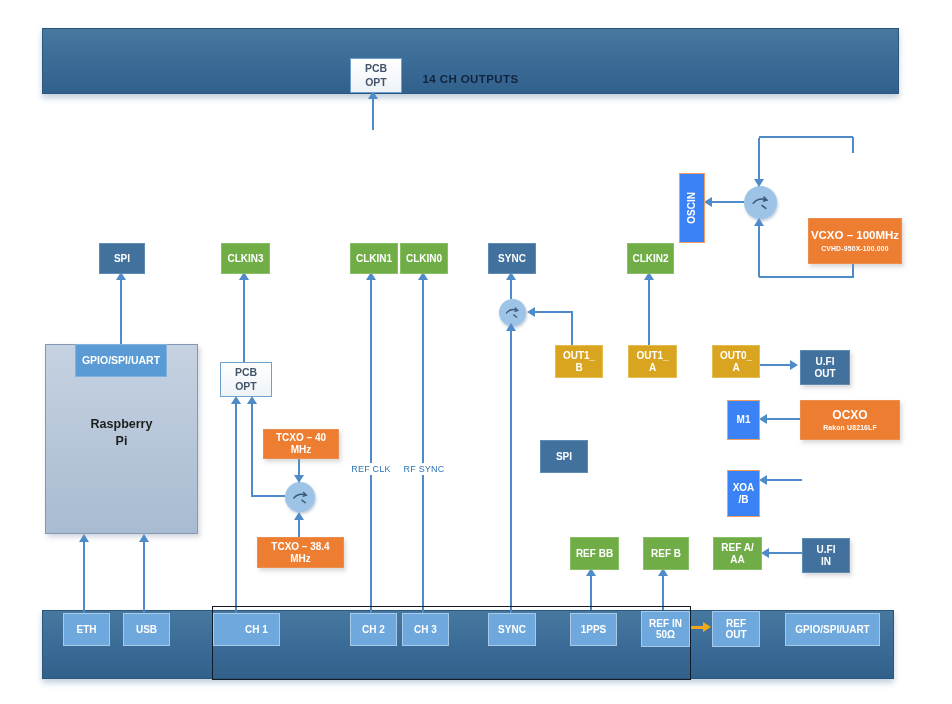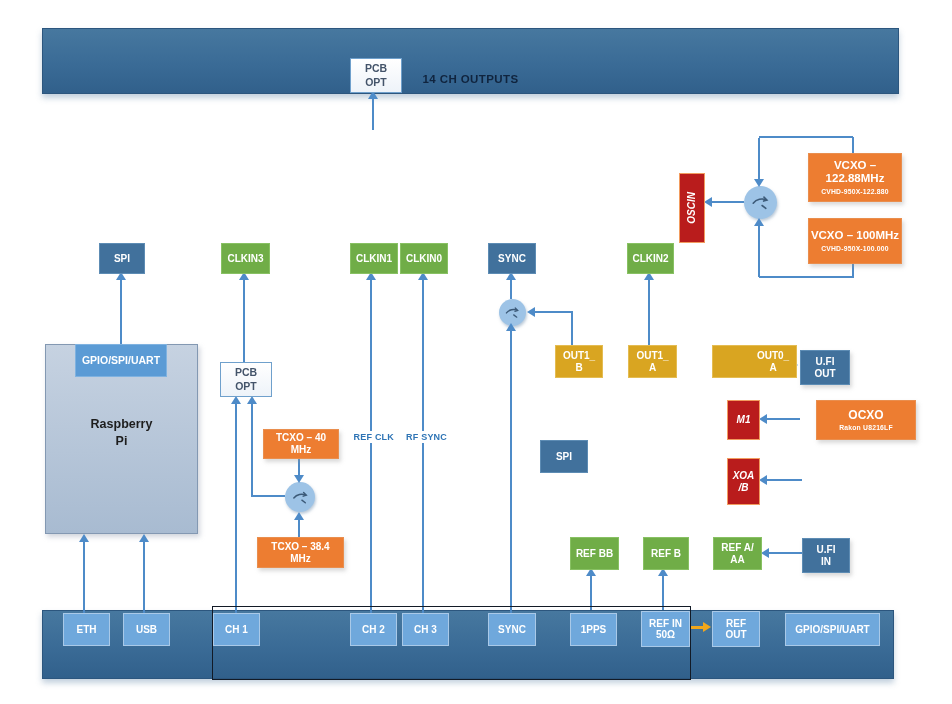--- a/index.html
+++ b/index.html
@@ -13,21 +13,21 @@
   
   .chip{position:absolute;background:#5b9bd5;border:1px solid #4d8cc6;
         box-shadow:2px 4px 6px rgba(120,150,180,.45);z-index:3;}
   .chip-title{position:absolute;width:100%;text-align:center;color:#141414;font-weight:700;}
   
   .port{position:absolute;display:flex;flex-direction:column;align-items:center;justify-content:center;
         color:#ffffff;font-size:10px;font-weight:700;text-align:center;line-height:1.15;z-index:5;}
   .port-dark{background:#41719c;border:1px solid #side;border:1px solid #5d8cb4;}
   .port-green{background:#70ad47;border:1px solid #88c163;}
   .port-gold{background:#d9a521;border:1px solid #e4bc52;}
-  .port-orange{background:#b91c1c;border:1px solid #f29c5f;font-style:italic;}
+  .port-orange{background:#3b82f6;border:1px solid #f29c5f;}
   .port-light{background:#6fa8dc;border:1px solid #a9c9e8;}
   
   .obox{position:absolute;background:#ed7d31;border:1px solid #e98e4e;color:#fff;text-align:center;
         display:flex;flex-direction:column;align-items:center;justify-content:center;line-height:1.2;
         box-shadow:2px 3px 4px rgba(150,150,150,.35);z-index:3;}
   .obox .t{font-size:11.5px;font-weight:600;}
   .obox .p{font-size:6.8px;font-weight:700;margin-top:2px;letter-spacing:.2px;}
   
   .wbox{position:absolute;background:linear-gradient(180deg,#ffffff,#eef3f9);border:1.5px solid #6fa0cc;
         color:#44546a;font-size:10.5px;font-weight:600;display:flex;flex-direction:column;align-items:center;
@@ -39,22 +39,22 @@
   .ar.down{border-left:5px solid transparent;border-right:5px solid transparent;border-top:8px solid #4e8bc8;}
   .ar.left{border-top:5px solid transparent;border-bottom:5px solid transparent;border-right:8px solid #4e8bc8;}
   .ar.right{border-top:5px solid transparent;border-bottom:5px solid transparent;border-left:8px solid #4e8bc8;}
   .ar.gold.right{border-left-color:#f2a71b;}
   .ln.gold{background:#f2a71b;}
   
   .swc{position:absolute;border-radius:50%;background:#9dc3e6;box-shadow:1px 2px 3px rgba(120,150,180,.5);
        display:flex;align-items:center;justify-content:center;z-index:3;}
   .swc svg{width:68%;height:68%;}
   
-  .netlbl{position:absolute;background:#ffffff;color:#2e74b5;font-size:9px;font-weight:700;
-          text-align:right;padding:1px 0;z-index:5;letter-spacing:.2px;}
+  .netlbl{position:absolute;background:#ffffff;color:#2e74b5;font-size:9px;font-weight:400;
+          text-align:center;padding:1px 0;z-index:5;letter-spacing:.2px;margin-top:32px;}
   
   .pi{position:absolute;background:linear-gradient(180deg,#c6d2e1 0%,#a8bbd1 100%);border:1px solid #8398b2;
       box-shadow:2px 3px 5px rgba(140,150,170,.4);z-index:3;}
   .pi-title{position:absolute;width:100%;top:38%;text-align:center;color:#1d1d1d;font-size:12.5px;
             font-weight:600;line-height:1.3;}
   
   .inputs-outline{position:absolute;border:1.6px solid #121a26;z-index:4;background:transparent;}
   .vtxt{writing-mode:vertical-rl;transform:rotate(180deg);}
 </style>
 </head>
@@ -168,25 +168,20 @@
     </div>
   <div class="port port-orange" style="left:679px;top:173px;width:24px;height:68px;">
       <span class="vtxt">OSCIN</span>
     </div>
 
   <div class="wbox" style="left:350px;top:58px;width:50px;height:33px;">
     <span>PCB</span>
       <span>OPT</span>
   </div>
 
-  <div class="obox" style="left:808px;top:153px;width:92px;height:47px;">
-    <span class="t">VCXO –</span>
-    <span class="t">122.88MHz</span>
-    <span class="p">CVHD-950X-122.880</span>
-  </div>
   <div class="obox" style="left:808px;top:218px;width:92px;height:44px;">
     <span class="t">VCXO – 100MHz</span>
     <span class="p">CVHD-950X-100.000</span>
   </div>
 
   <div class="pi" style="left:45px;top:344px;width:151px;height:188px;">
     <div class="pi-title">
       <span>Raspberry</span><br>
       <span>Pi</span>
     </div>
@@ -213,68 +208,68 @@
   <div class="netlbl" style="left:401px;top:431px;width:46px;">RF SYNC</div>
 
   <div class="port port-gold" style="left:555px;top:345px;width:46px;height:31px;">
     <span>OUT1_</span>
       <span>B</span>
   </div>
   <div class="port port-gold" style="left:628px;top:345px;width:47px;height:31px;">
     <span>OUT1_</span>
       <span>A</span>
   </div>
-  <div class="port port-gold" style="left:712px;top:345px;width:46px;height:31px;padding-left:37px;">
+  <div class="port port-gold" style="left:712px;top:345px;width:46px;height:31px;">
     <span>OUT0_</span>
       <span>A</span>
   </div>
   <div class="port port-dark" style="left:540px;top:440px;width:46px;height:31px;">
       <span>SPI</span>
     </div>
   <div class="port port-orange" style="left:727px;top:400px;width:31px;height:38px;">
       <span>M1</span>
     </div>
-  <div class="port port-orange" style="left:727px;top:458px;width:31px;height:45px;">
+  <div class="port port-orange" style="left:727px;top:470px;width:31px;height:45px;">
     <span>XOA</span>
       <span>/B</span>
   </div>
   <div class="port port-green" style="left:570px;top:537px;width:47px;height:31px;">
       <span>REF BB</span>
     </div>
   <div class="port port-green" style="left:643px;top:537px;width:44px;height:31px;">
       <span>REF B</span>
     </div>
   <div class="port port-green" style="left:713px;top:537px;width:47px;height:31px;">
     <span>REF A/</span>
       <span>AA</span>
   </div>
 
   <div class="port port-dark" style="left:800px;top:350px;width:48px;height:33px;box-shadow:2px 3px 4px rgba(150,150,150,.35);">
     <span>U.FI</span>
       <span>OUT</span>
   </div>
-  <div class="obox" style="left:800px;top:400px;width:98px;height:38px;margin-left:16px;">
+  <div class="obox" style="left:800px;top:400px;width:98px;height:38px;">
     <span class="t" style="font-size:12px;">OCXO</span>
     <span class="p">Rakon U8216LF</span>
   </div>
   <div class="port port-dark" style="left:802px;top:538px;width:46px;height:33px;box-shadow:2px 3px 4px rgba(150,150,150,.35);">
     <span>U.FI</span>
       <span>IN</span>
   </div>
 
   <div class="inputs-outline" style="left:212px;top:606px;width:477px;height:72px;"></div>
   <div class="bar-label" style="left:213px;width:476px;top:656px;font-size:12px;">INPUTS</div>
 
   <div class="port port-light" style="left:63px;top:613px;width:45px;height:31px;font-weight:600;">
       <span>ETH</span>
     </div>
   <div class="port port-light" style="left:123px;top:613px;width:45px;height:31px;font-weight:600;">
       <span>USB</span>
     </div>
-  <div class="port port-light" style="left:213px;top:613px;width:45px;height:31px;font-weight:600;">
+  <div class="port port-light" style="left:213px;top:613px;width:45px;height:31px;font-weight:600;padding-left:20px;">
       <span>CH 1</span>
     </div>
   <div class="port port-light" style="left:350px;top:613px;width:45px;height:31px;font-weight:600;">
       <span>CH 2</span>
     </div>
   <div class="port port-light" style="left:402px;top:613px;width:45px;height:31px;font-weight:600;">
       <span>CH 3</span>
     </div>
   <div class="port port-light" style="left:488px;top:613px;width:46px;height:31px;font-weight:600;">
       <span>SYNC</span>

